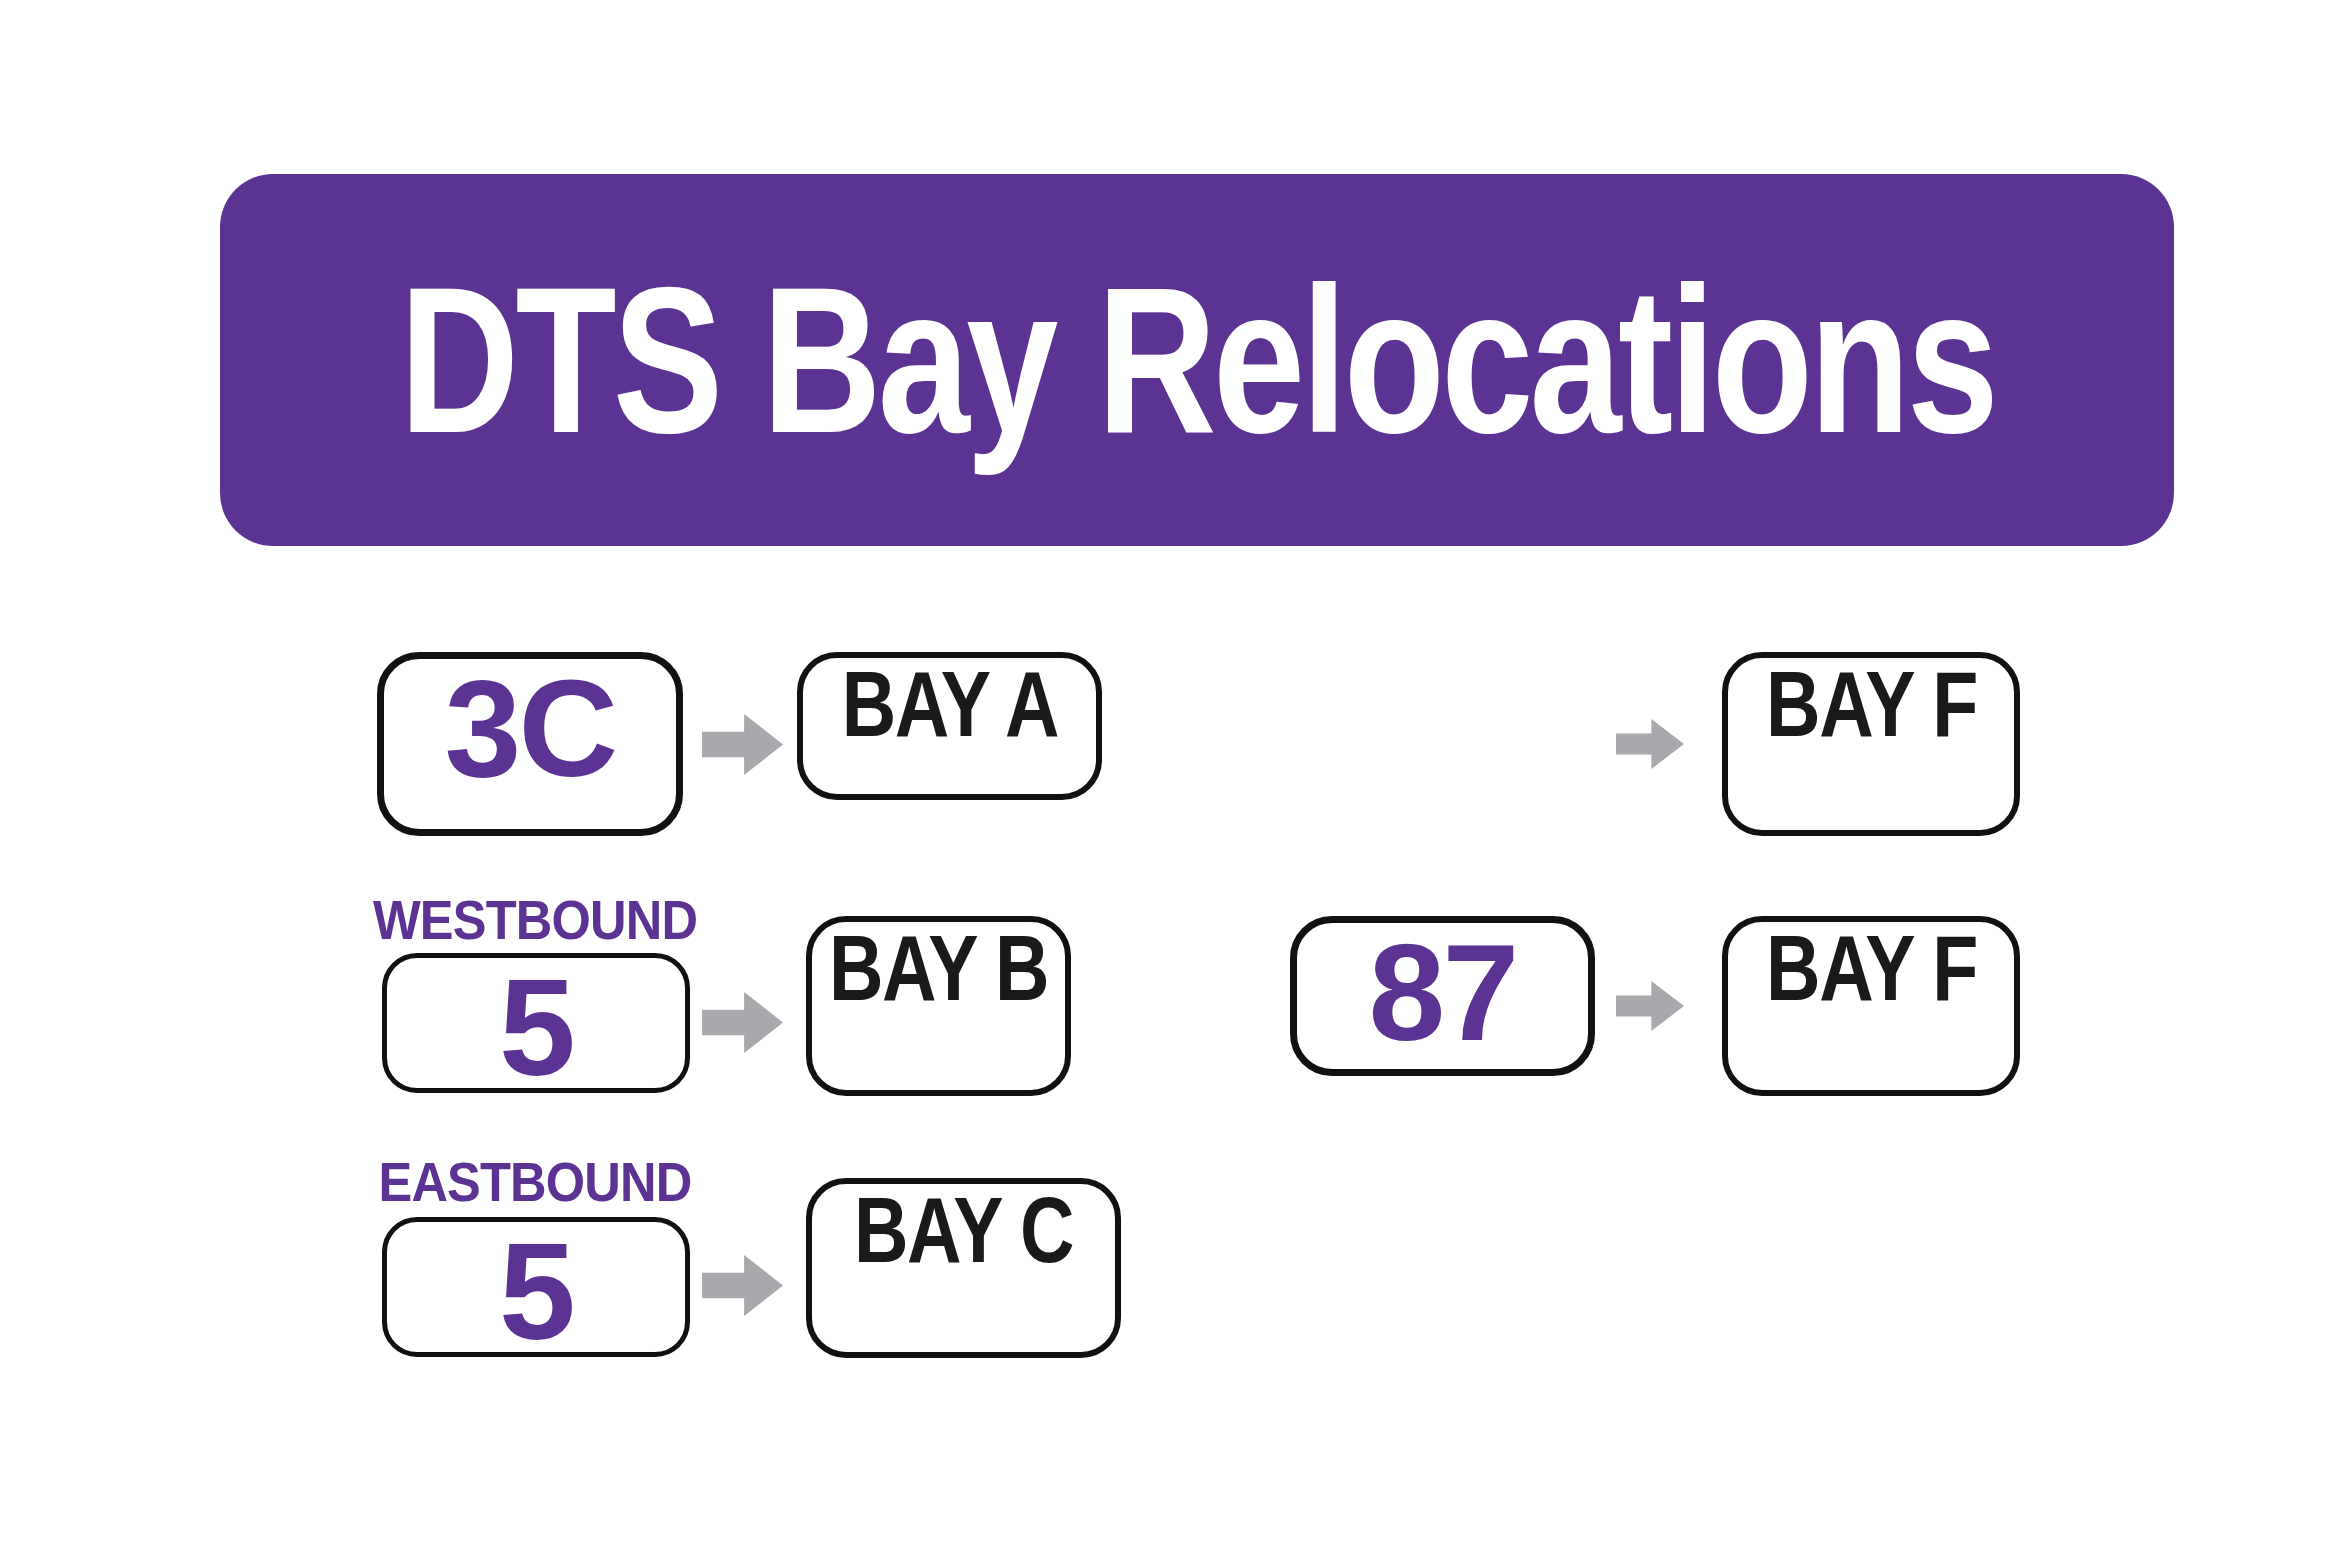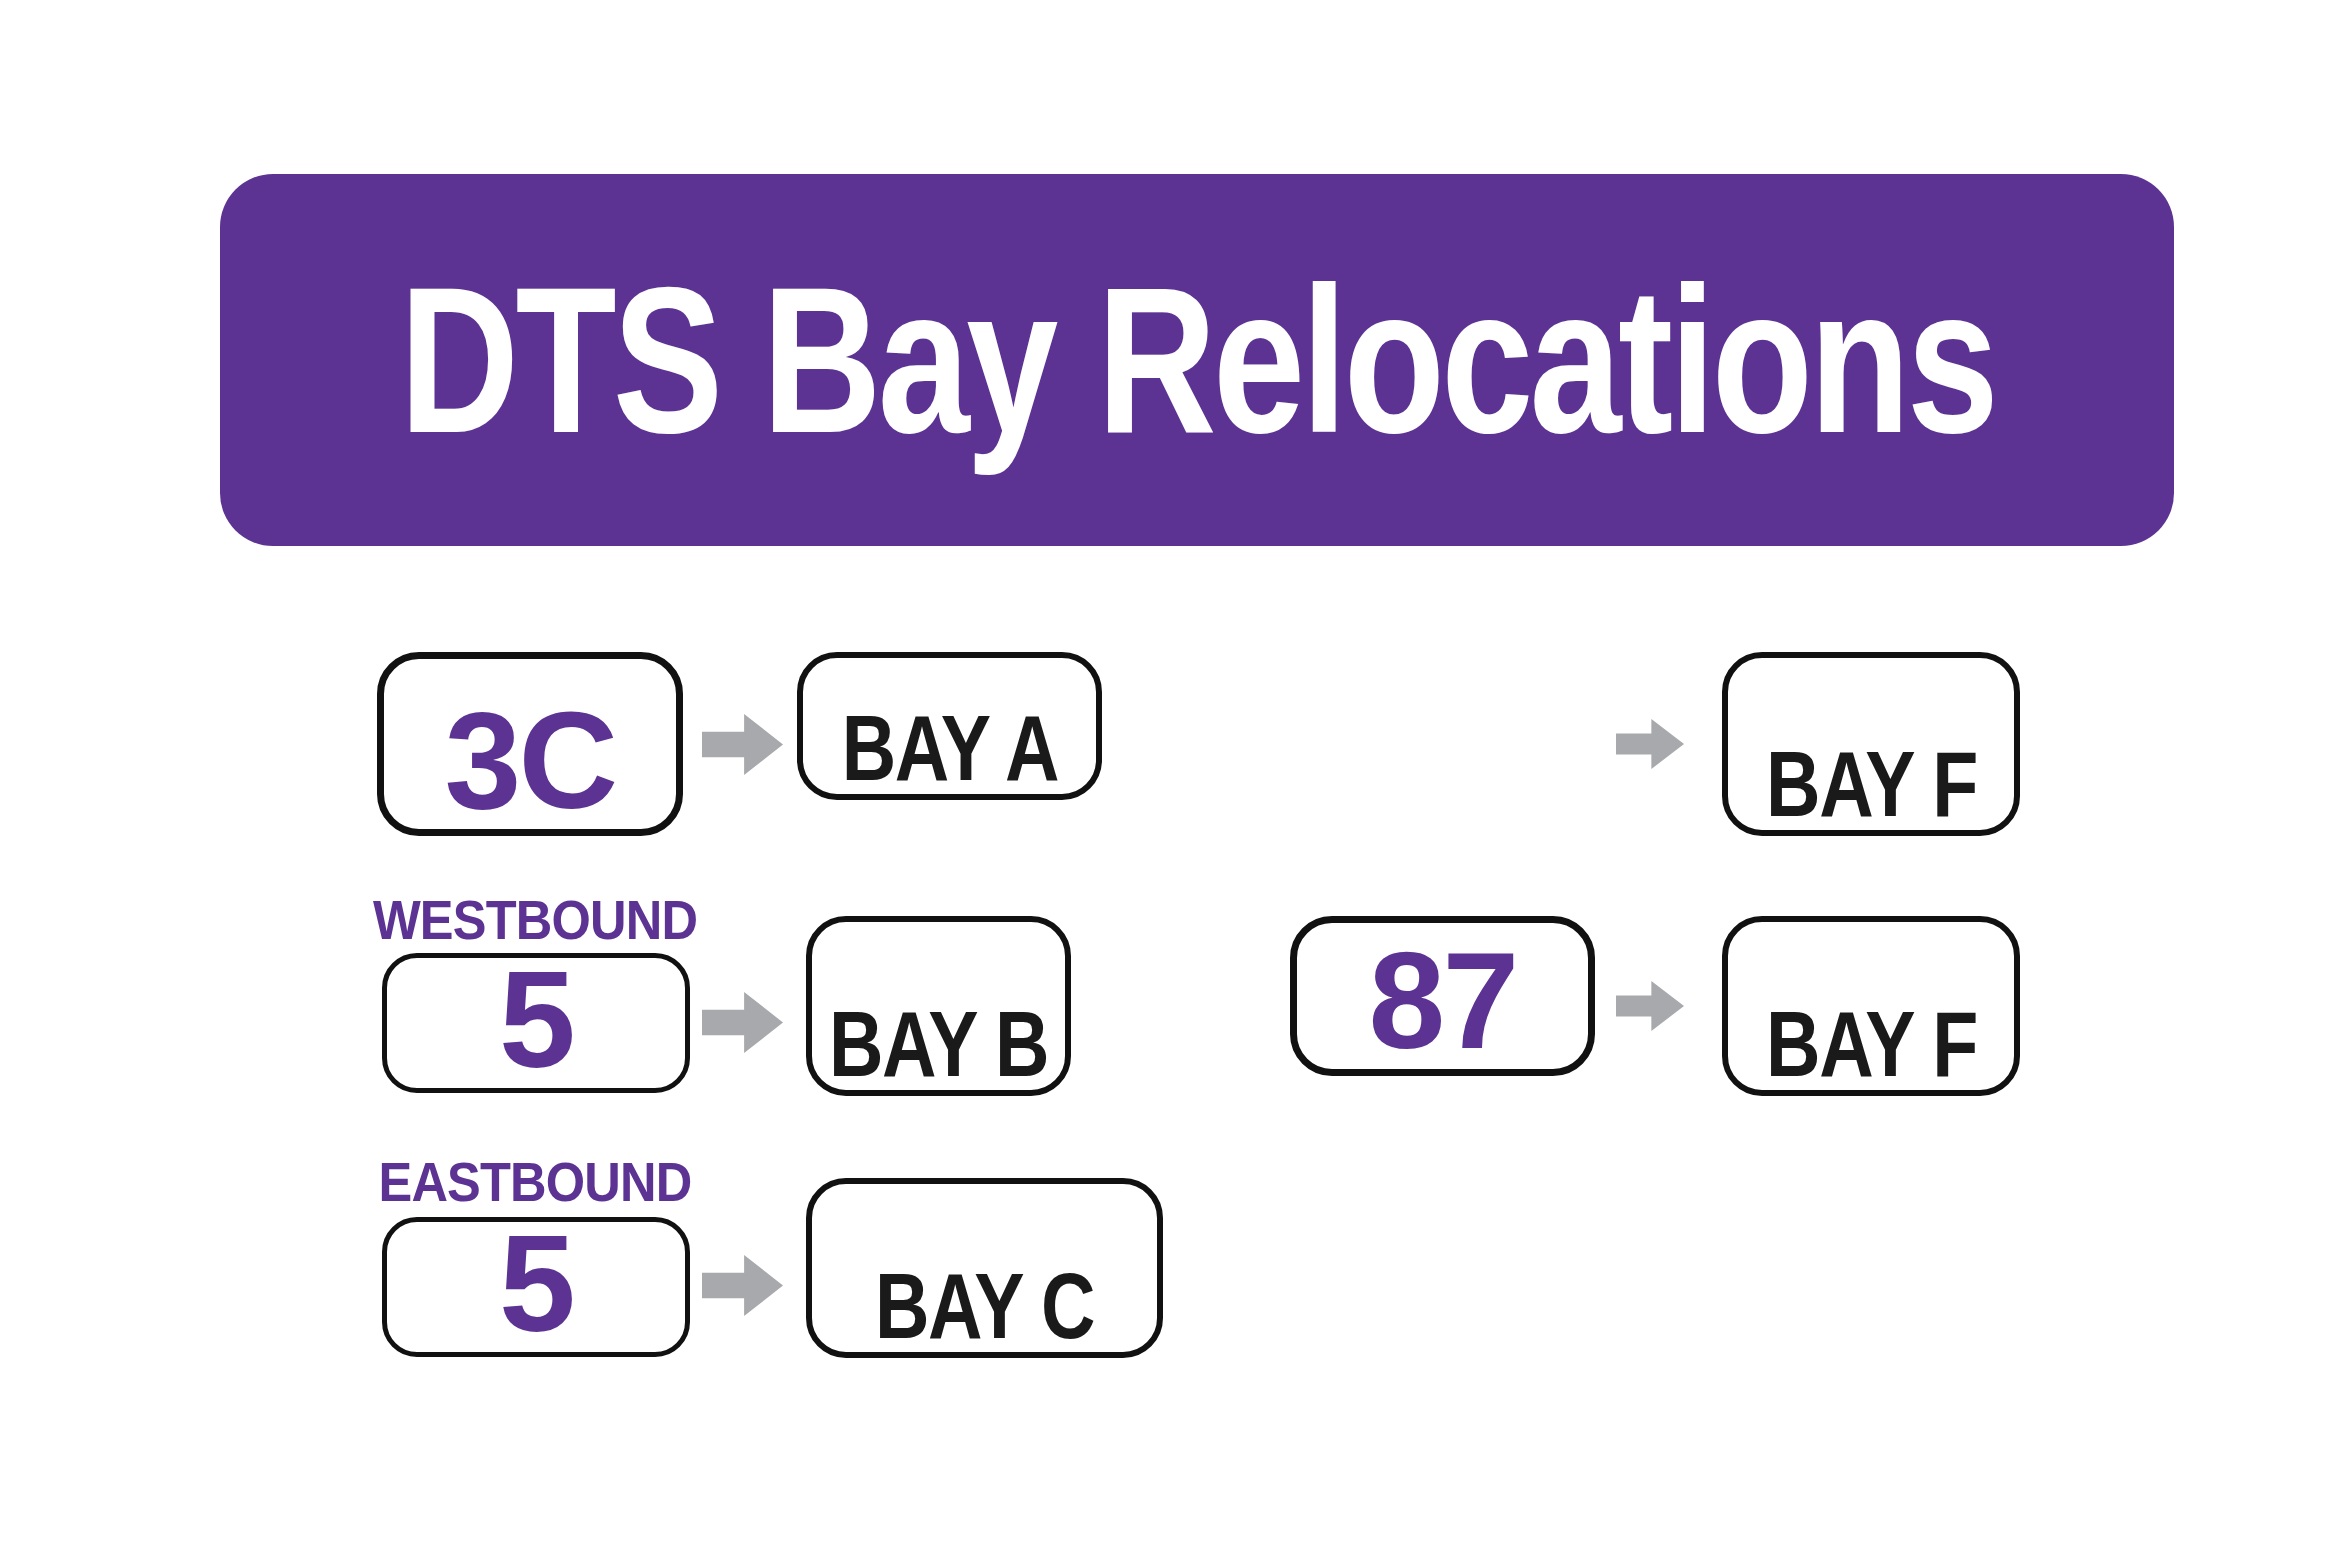--- a/index.html
+++ b/index.html
@@ -25,21 +25,21 @@
     display:flex;align-items:center;justify-content:center;
   }
   .banner .title{
     color:#fff;font-weight:700;font-size:207px;line-height:1;
     white-space:nowrap;letter-spacing:-4.6px;
     transform:scaleX(0.80);transform-origin:center;
   }
   
   .box{
     position:absolute;background:#fff;
-    display:flex;align-items:flex-end;justify-content:center;
+    display:flex;align-items:flex-start;justify-content:center;
   }
   .route-box{border:7.3px solid #111;border-radius:42px;}
   .route-box.small{border-width:5.5px;border-radius:35px;}
   .bay-box{border:6.4px solid #111;border-radius:40px;}
   .route-label{
     color:var(--purple);font-weight:700;font-size:138px;line-height:1;
     letter-spacing:-2.8px;white-space:nowrap;
   }
   .bay-label{
     color:var(--ink);font-weight:700;font-size:92px;line-height:1;
@@ -93,21 +93,21 @@
 
   <div class="direction-label" style="left:535px;top:1155px;">EASTBOUND</div>
   <div class="box route-box small" style="left:382px;top:1217px;width:308px;height:140px;">
     <span class="route-label">5</span>
   </div>
   <div class="arrow" style="left:702px;top:1255px;width:81px;height:61px;">
     <svg viewBox="0 0 100 72" preserveAspectRatio="none">
         <polygon points="0,21 52,21 52,0 100,36 52,72 52,51 0,51"></polygon>
       </svg>
   </div>
-  <div class="box bay-box" style="left:806px;top:1178px;width:357px;height:180px;">
+  <div class="box bay-box" style="left:806px;top:1178px;width:315px;height:180px;">
     <span class="bay-label">BAY C</span>
   </div>
 
   <div class="arrow" style="left:1616px;top:719px;width:68px;height:50px;">
     <svg viewBox="0 0 100 72" preserveAspectRatio="none">
         <polygon points="0,21 52,21 52,0 100,36 52,72 52,51 0,51"></polygon>
       </svg>
   </div>
   <div class="box bay-box" style="left:1722px;top:652px;width:298px;height:184px;">
     <span class="bay-label">BAY F</span>

